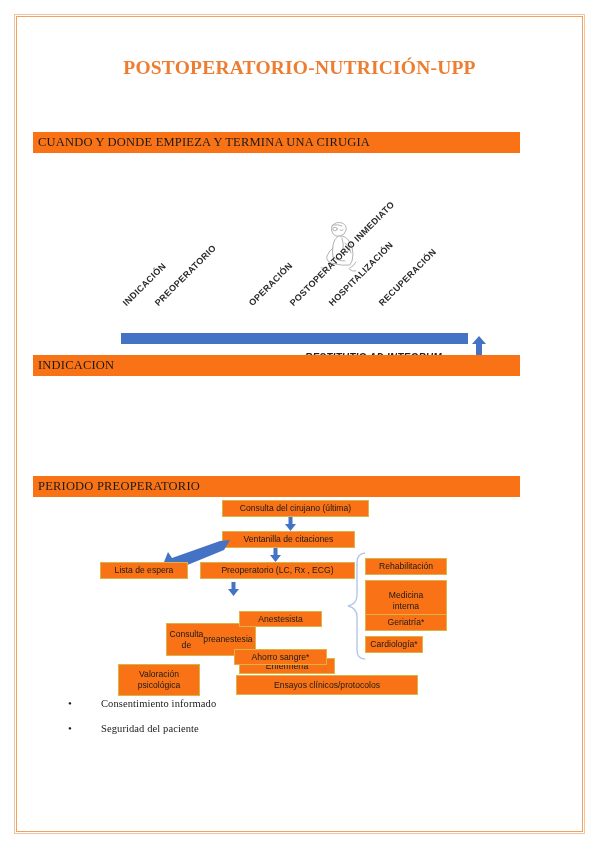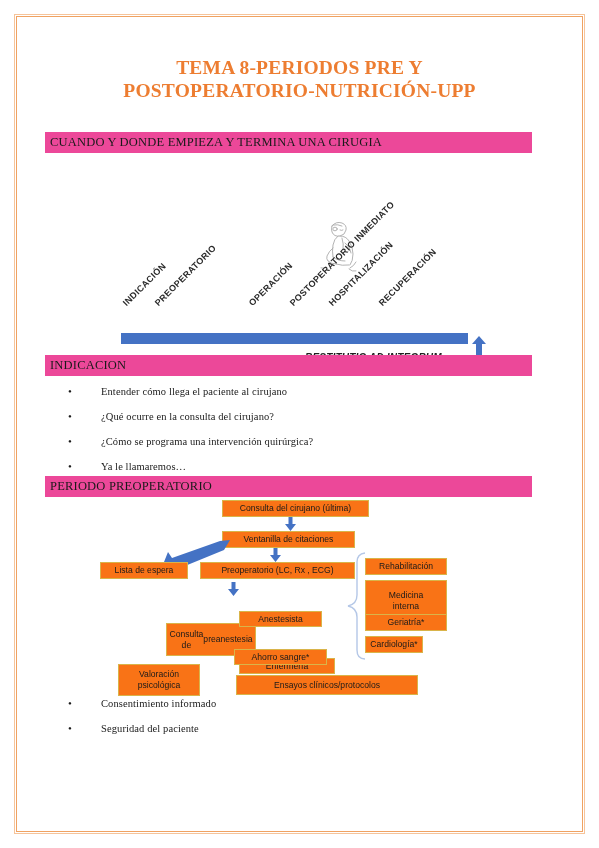--- a/index.html
+++ b/index.html
@@ -44,30 +44,29 @@
     font-weight: bold;
     font-size: 19.5px;
     line-height: 23px;
     letter-spacing: 0.2px;
     margin: 26px 14px 0 14px;
   }
   .doc-title .line2 { display: block; }
 
   
   .band {
-    background: #ec4899;
+    background: #f97316;
     height: 21px;
     line-height: 21px;
     padding-left: 5px;
     font-family: "Liberation Serif", serif;
     font-size: 12.5px;
     color: #1a1a1a;
     letter-spacing: 0.2px;
     box-sizing: border-box;
-    margin-left: 12px;
   }
   #band-cuando { position: absolute; left: 1px; top: 102px; width: 487px; }
   #band-indicacion { position: absolute; left: 1px; top: 325px; width: 487px; }
   #band-preoperatorio { position: absolute; left: 1px; top: 446px; width: 487px; }
 
   
   .bullets {
     position: absolute;
     left: 36px;
     width: 430px;
@@ -220,21 +219,20 @@
   }
 </style>
 </head>
 <body>
 
 <div id="page-frame"></div>
 
 <div id="content">
 
   <div class="doc-title">
-    <span>TEMA 8-PERIODOS PRE Y</span>
     <span class="line2">POSTOPERATORIO-NUTRICIÓN-UPP</span>
   </div>
 
   <div class="band" id="band-cuando">CUANDO Y DONDE EMPIEZA Y TERMINA UNA CIRUGIA</div>
 
   <div id="timeline">
 
     <svg id="sketch" viewBox="0 0 56 58">
       <g fill="none" stroke="#8a8a8a" stroke-width="0.9" stroke-linecap="round" stroke-linejoin="round">
         <path d="M18 8 q4 -5 10 -3 q5 2 4 7 q-1 5 -6 6 q-6 1 -8 -4 q-1 -3 0 -6 z"></path>
@@ -266,26 +264,20 @@
 
     <div id="restitutio">RESTITUTIO AD INTEGRUM</div>
 
     <svg id="restitutio-arrow" viewBox="0 0 32 26">
       <path d="M0 21 L21 21 L21 8 L17 8 L24 0 L31 8 L27 8 L27 26 L0 26 Z" fill="#4472C4"></path>
     </svg>
   </div>
 
   <div class="band" id="band-indicacion">INDICACION</div>
 
-  <ul class="bullets" id="bullets-indicacion">
-    <li>Entender cómo llega el paciente al cirujano</li>
-    <li>¿Qué ocurre en la consulta del cirujano?</li>
-    <li>¿Cómo se programa una intervención quirúrgica?</li>
-    <li>Ya le llamaremos…</li>
-  </ul>
 
   <div class="band" id="band-preoperatorio">PERIODO PREOPERATORIO</div>
 
   <div id="flow">
 
     <div class="fbox" id="fb-consulta-cirujano">Consulta del cirujano (última)</div>
 
     <svg class="arrow-down" id="ad-1" viewBox="0 0 11 14">
       <path d="M3.5 0 L7.5 0 L7.5 7 L11 7 L5.5 14 L0 7 L3.5 7 Z" fill="#4472C4"></path>
     </svg>

